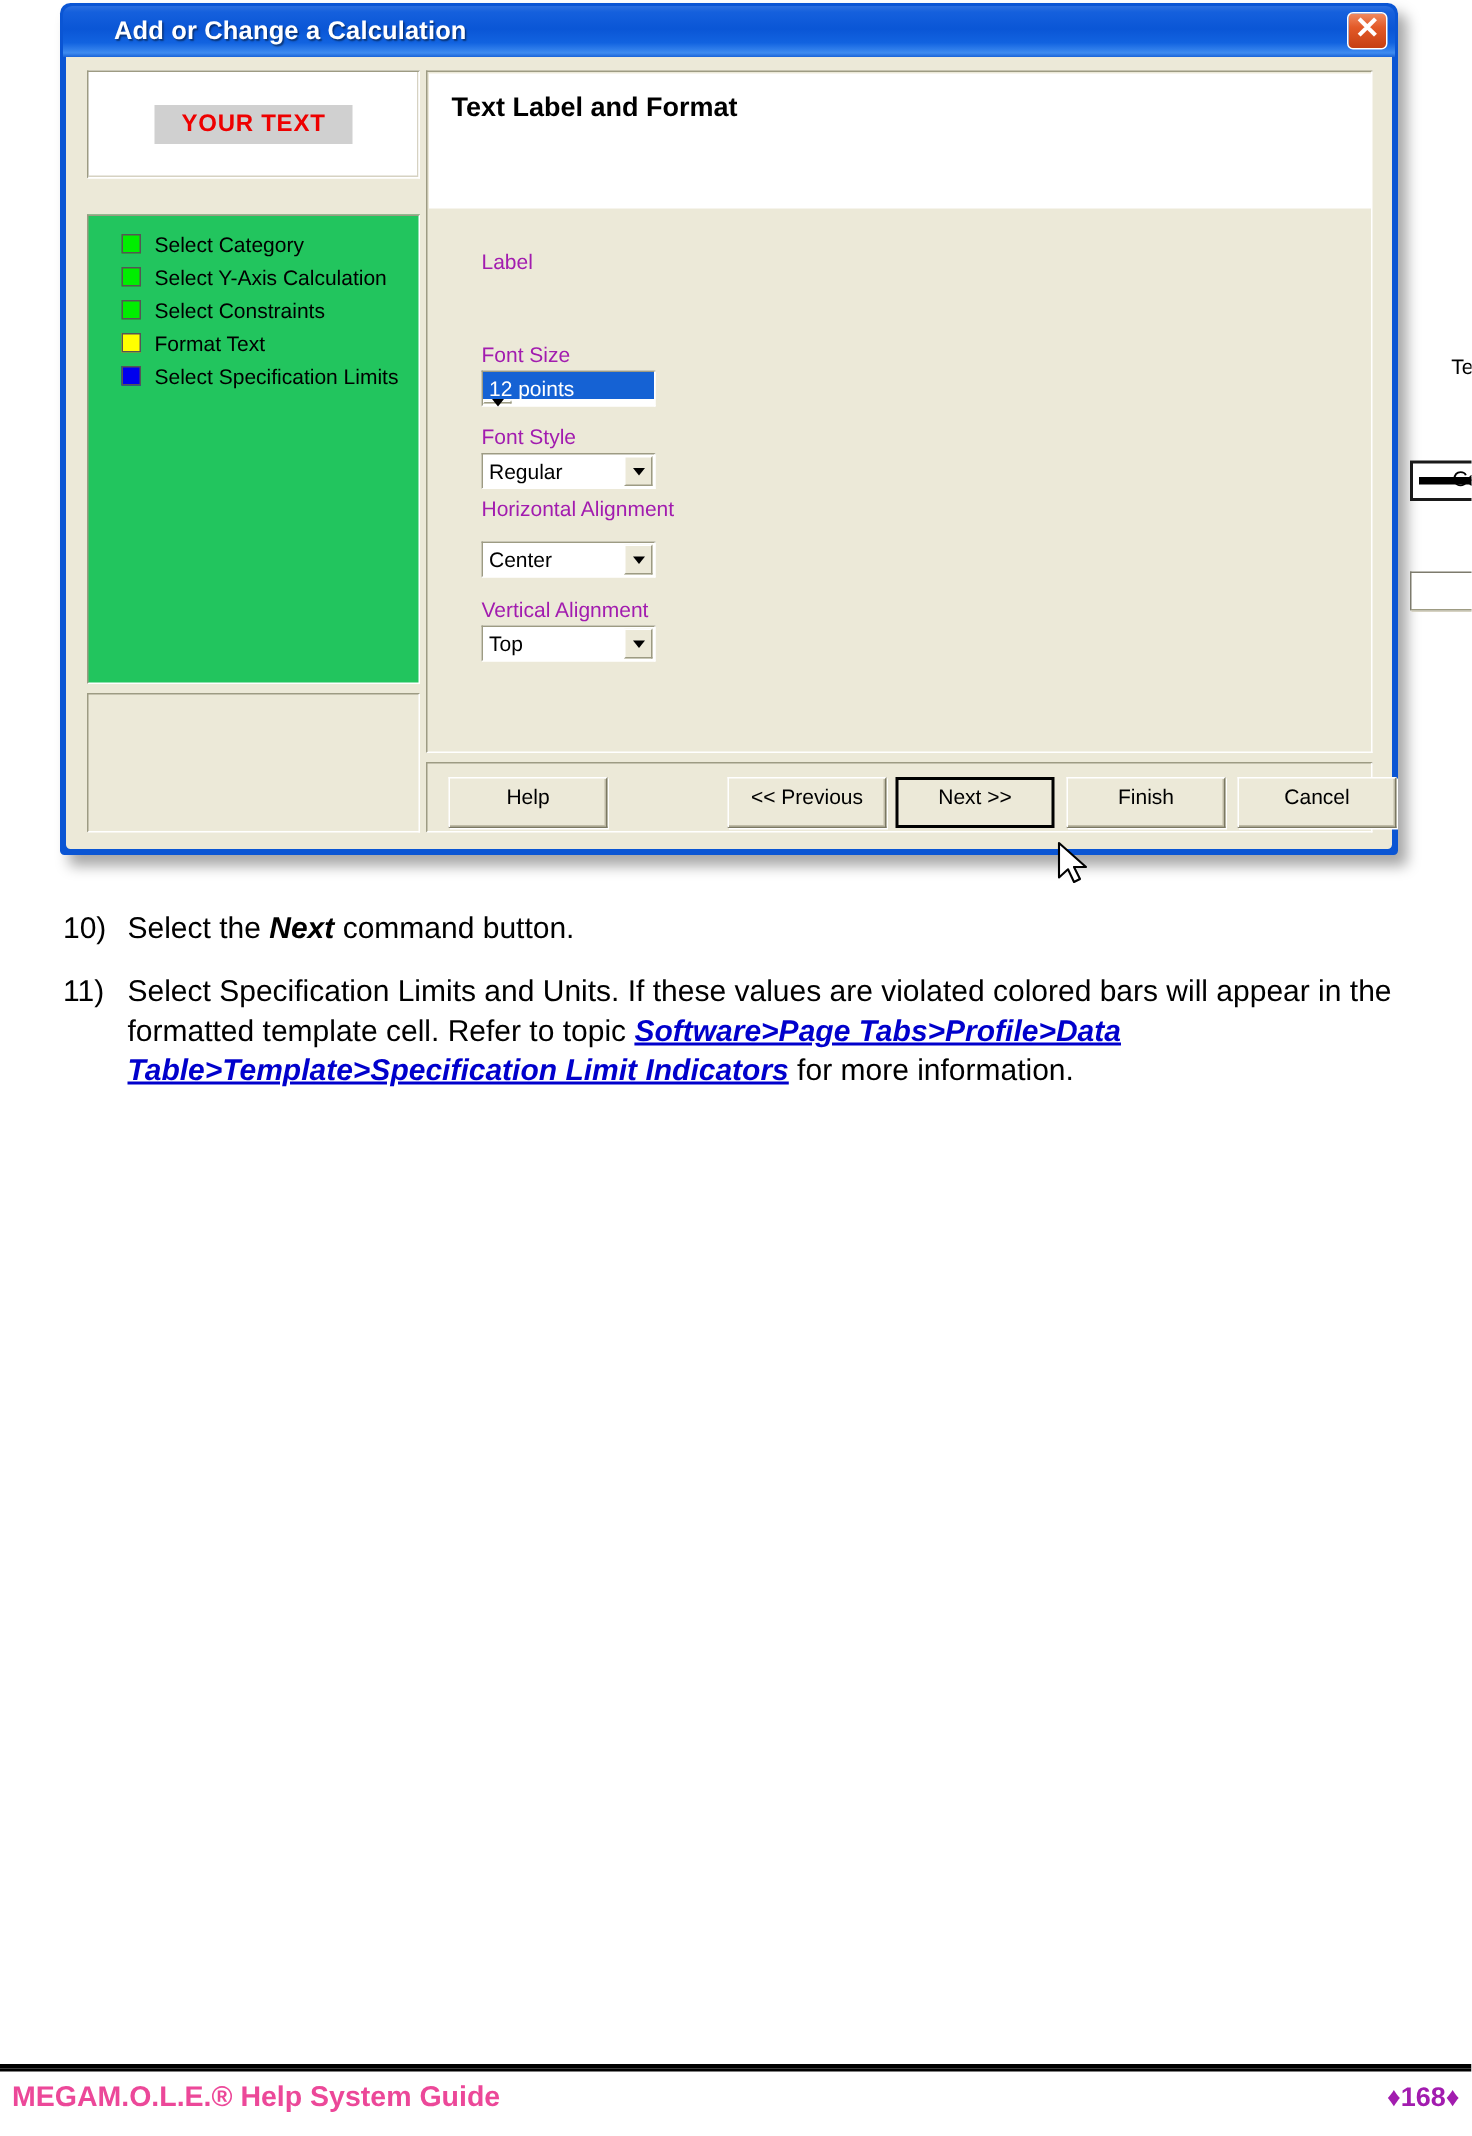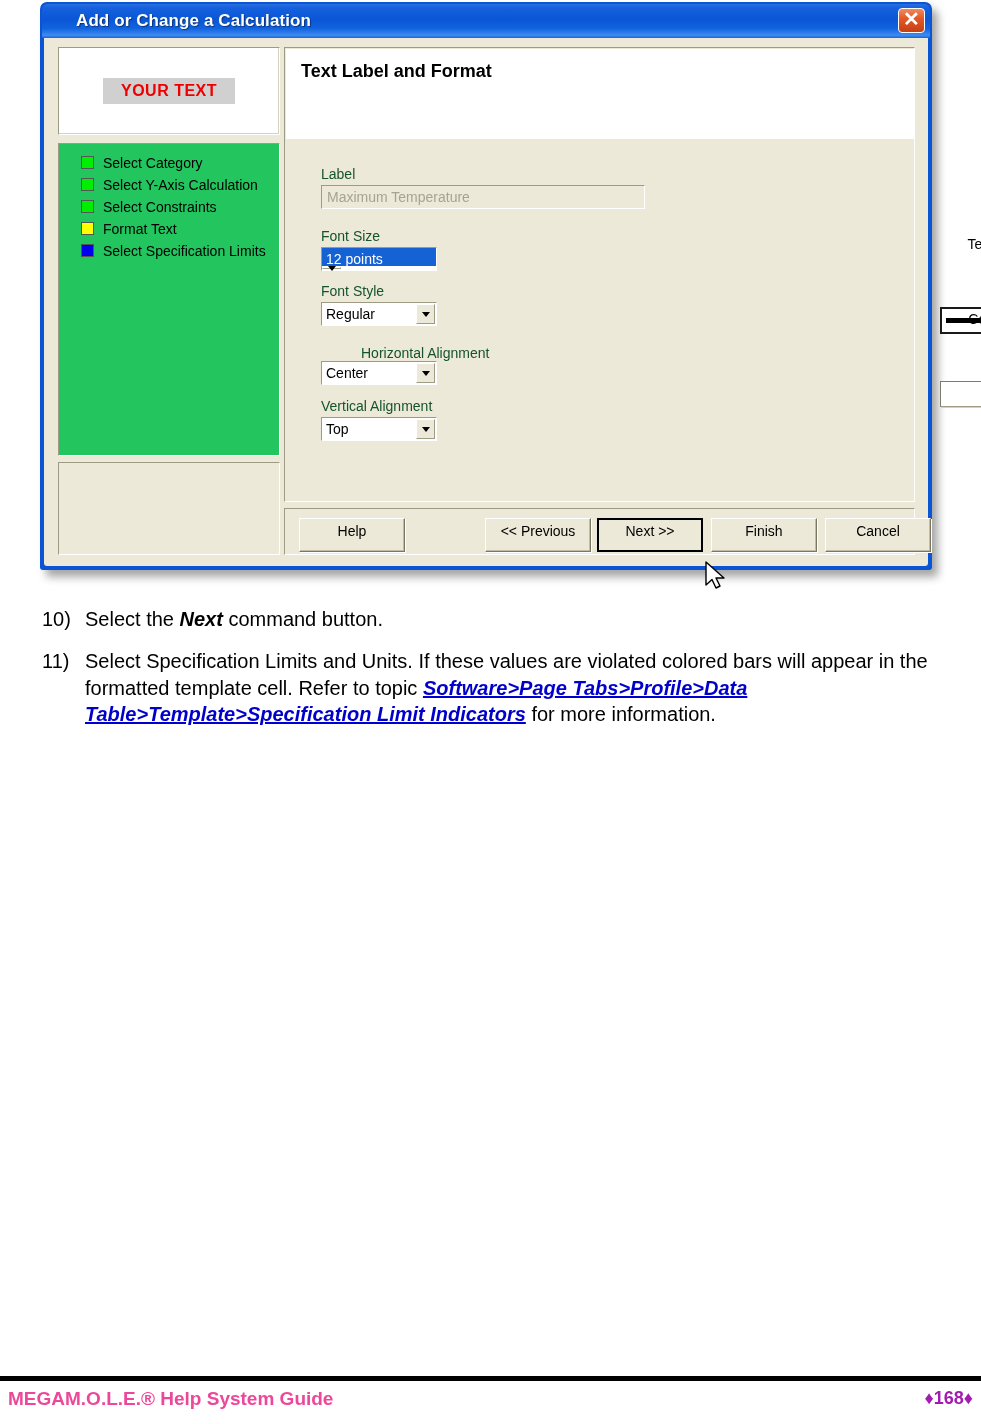--- a/index.html
+++ b/index.html
@@ -93,21 +93,21 @@
     position: absolute;
     left: 14px;
     top: 9px;
     width: 230px;
     height: 508px;
   }
   #preview-panel {
     position: absolute;
     left: 0; top: 0;
     width: 222px;
-    height: 88px;
+    height: 72px;
     background: #ffffff;
     border: 1px solid #9d9b83;
     border-right-color: #ffffff;
     border-bottom-color: #ffffff;
     box-shadow: inset -1px -1px 0 #d6d2c2;
     box-sizing: border-box;
     display: flex;
     align-items: center;
     justify-content: center;
   }
@@ -197,21 +197,21 @@
     top: 12px;
     font-size: 18px;
     font-weight: bold;
     color: #000000;
     font-family: "Liberation Sans", sans-serif;
   }
 
   .field-label {
     position: absolute;
     font-size: 14px;
-    color: #14532d;
+    color: #a21caf;
     font-family: "Liberation Sans", sans-serif;
     white-space: nowrap;
   }
   .text-input {
     position: absolute;
     background: #ece9d8;
     border: 1px solid #9d9b83;
     border-right-color: #ffffff;
     border-bottom-color: #ffffff;
     box-sizing: border-box;
@@ -481,35 +481,34 @@
     </div>
 
     <div id="right-column">
 
       <div id="right-main-panel">
         <div id="header-white-area">
           <div id="header-title">Text Label and Format</div>
         </div>
 
         <div class="field-label" style="left:36px; top:118px;">Label</div>
-        <div class="text-input" style="left:36px; top:137px; width:324px; height:24px;">Maximum Temperature</div>
 
         <div class="field-label" style="left:36px; top:180px;">Font Size</div>
         <div class="combo selected" style="left:36px; top:199px; width:116px;flex-direction:column;">
           <div class="combo-value">12 points</div>
           <div class="combo-arrow"></div>
         </div>
 
         <div class="field-label" style="left:36px; top:235px;">Font Style</div>
         <div class="combo" style="left:36px; top:254px; width:116px;">
           <div class="combo-value">Regular</div>
           <div class="combo-arrow"></div>
         </div>
 
-        <div class="field-label" style="left:36px; top:297px;margin-left:40px;">Horizontal Alignment</div>
+        <div class="field-label" style="left:36px; top:283px;">Horizontal Alignment</div>
         <div class="combo" style="left:36px; top:313px; width:116px;">
           <div class="combo-value">Center</div>
           <div class="combo-arrow"></div>
         </div>
 
         <div class="field-label" style="left:36px; top:350px;">Vertical Alignment</div>
         <div class="combo" style="left:36px; top:369px; width:116px;">
           <div class="combo-value">Top</div>
           <div class="combo-arrow"></div>
         </div>

